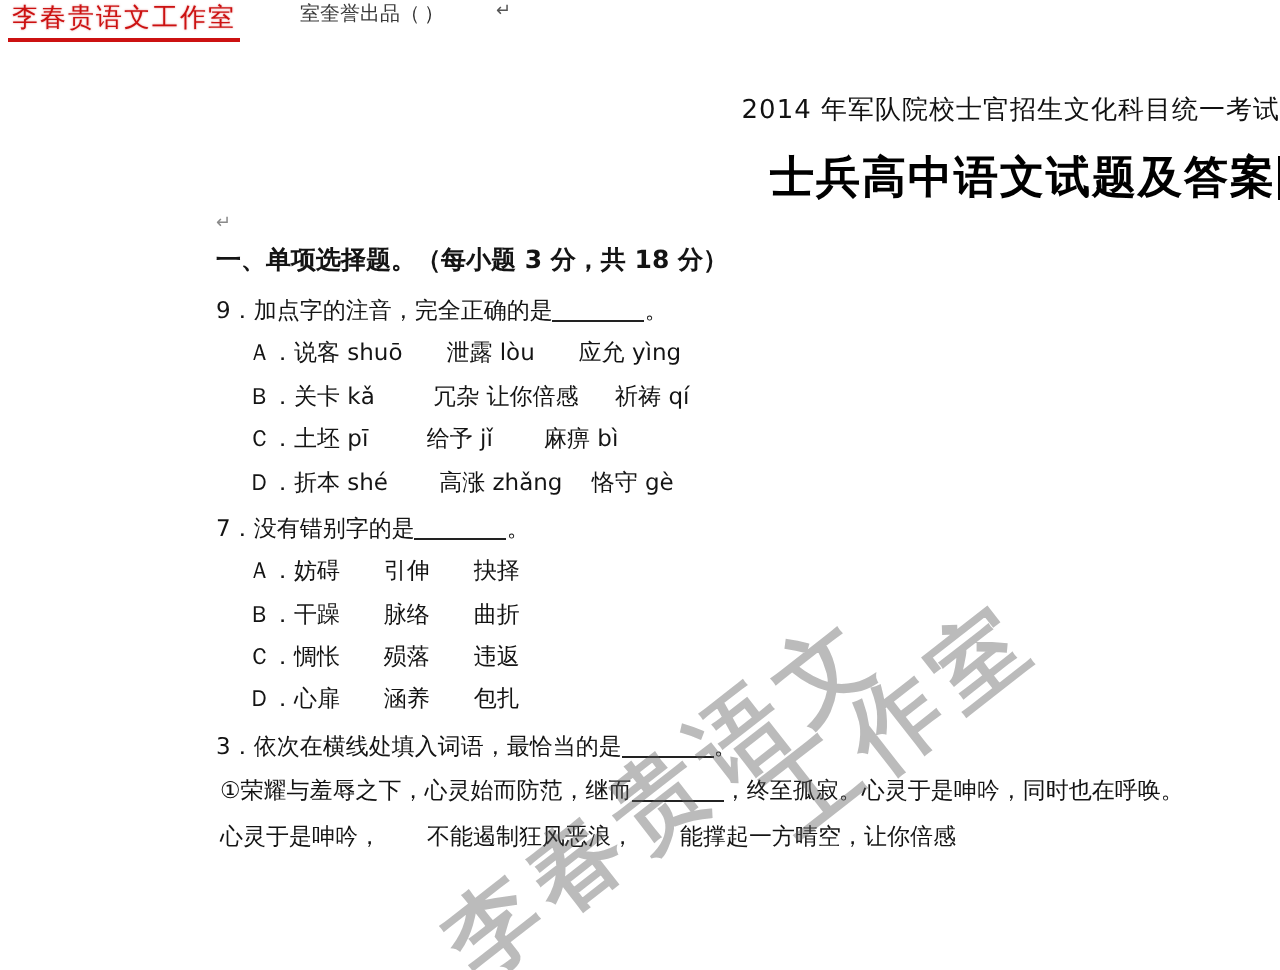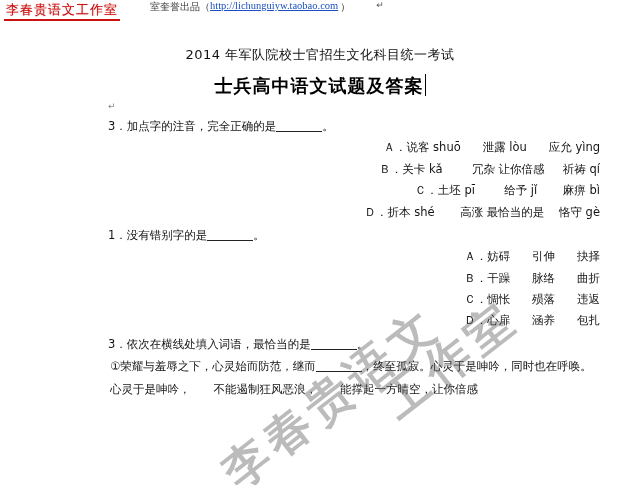--- a/index.html
+++ b/index.html
@@ -75,30 +75,30 @@
   .page {
     position: absolute;
     top: 24px;
     left: 0;
     width: 640px;
     height: 461px;
     background: #ffffff;
   }
 
   .doc-title-line {
-    text-align: center;
+    text-align: right;
     font-size: 13px;
     color: #111;
     margin-top: 22px;
     font-family: "DejaVu Sans", sans-serif;
     letter-spacing: 0.5px;
   }
   .doc-title-main {
-    text-align: center;
-    font-size: 18px;
+    text-align: right;
+    font-size: 22px;
     font-weight: bold;
     color: #000;
     margin-top: 10px;
     font-family: "DejaVu Sans", sans-serif;
     letter-spacing: 1px;
     position: relative;
   }
   .caret {
     display: inline-block;
     width: 1px;
@@ -136,21 +136,20 @@
     font-size: 11.5px;
     margin-top: 9px;
     line-height: 1.25;
   }
   .opt-line {
     font-size: 11.5px;
     margin-top: 7px;
     margin-left: 16px;
     line-height: 1.25;
     white-space: pre;
-    text-align: right;
   }
   .sub-line {
     font-size: 11.5px;
     margin-top: 8px;
     margin-left: 2px;
     line-height: 1.3;
   }
   .blank {
     display: inline-block;
     border-bottom: 1px solid #222;
@@ -195,50 +194,50 @@
     background: #ffffff;
   }
 </style>
 </head>
 <body>
 
 <div class="stamp">李春贵语文工作室</div>
 
 <div class="top-bar">
   <span class="studio-note">室奎誉出品（</span>
-  <a class="link" href="#">http://lichunguiyw.taobao.com</a>
   <span class="paren">）</span>
   <span class="tail-mark">↵</span>
 </div>
 
 <div class="page">
 
   <div class="doc-title-line">2014 年军队院校士官招生文化科目统一考试</div>
 
   <div class="doc-title-main">
     <span>士兵高中语文试题及答案</span><span class="caret"></span>
   </div>
 
   <div class="pilcrow-line">
     <span class="pilcrow">↵</span>
   </div>
 
   <div class="content">
 
+    <div class="section-head">一、单项选择题。（每小题 3 分，共 18 分）</div>
 
     <div class="q-line">
-      <span>3．加点字的注音，完全正确的是</span><span class="blank"></span><span>。</span>
+      <span>9．加点字的注音，完全正确的是</span><span class="blank"></span><span>。</span>
     </div>
     <div class="opt-line">Ａ．说客 shuō      泄露 lòu      应允 yìng</div>
     <div class="opt-line">Ｂ．关卡 kǎ        冗杂 让你倍感     祈祷 qí</div>
     <div class="opt-line">Ｃ．土坯 pī        给予 jǐ       麻痹 bì</div>
-    <div class="opt-line">Ｄ．折本 shé       高涨 最恰当的是    恪守 gè</div>
+    <div class="opt-line">Ｄ．折本 shé       高涨 zhǎng    恪守 gè</div>
 
     <div class="q-line">
-      <span>1．没有错别字的是</span><span class="blank"></span><span>。</span>
+      <span>7．没有错别字的是</span><span class="blank"></span><span>。</span>
     </div>
     <div class="opt-line">Ａ．妨碍      引伸      抉择</div>
     <div class="opt-line">Ｂ．干躁      脉络      曲折</div>
     <div class="opt-line">Ｃ．惆怅      殒落      违返</div>
     <div class="opt-line">Ｄ．心扉      涵养      包扎</div>
 
     <div class="q-line">
       <span>3．依次在横线处填入词语，最恰当的是</span><span class="blank"></span><span>。</span>
     </div>
     <div class="sub-line">

